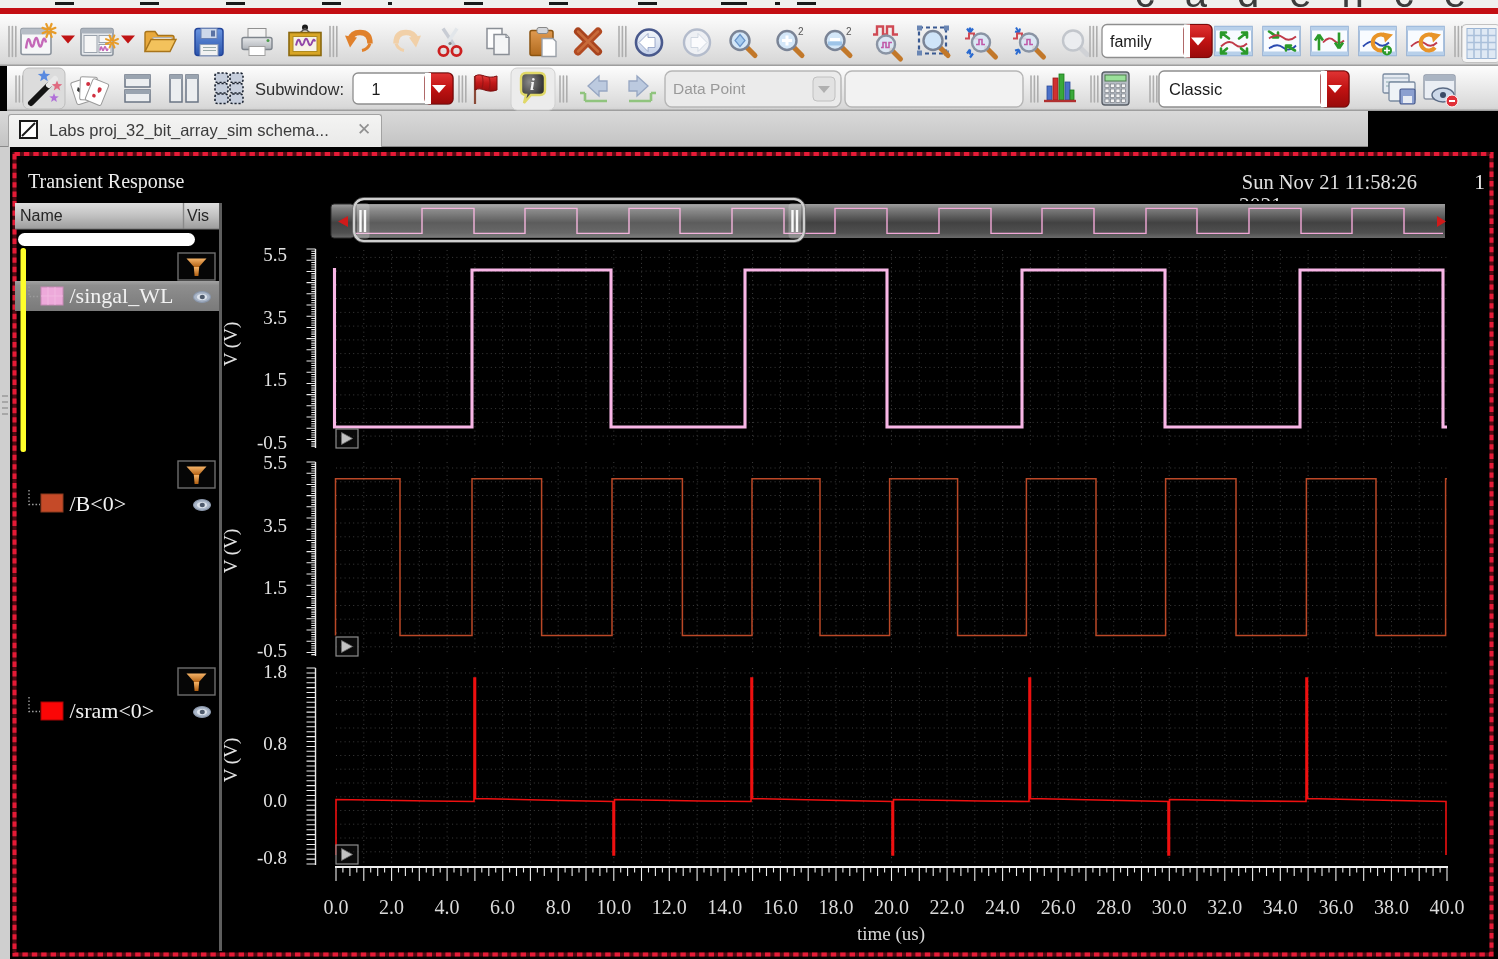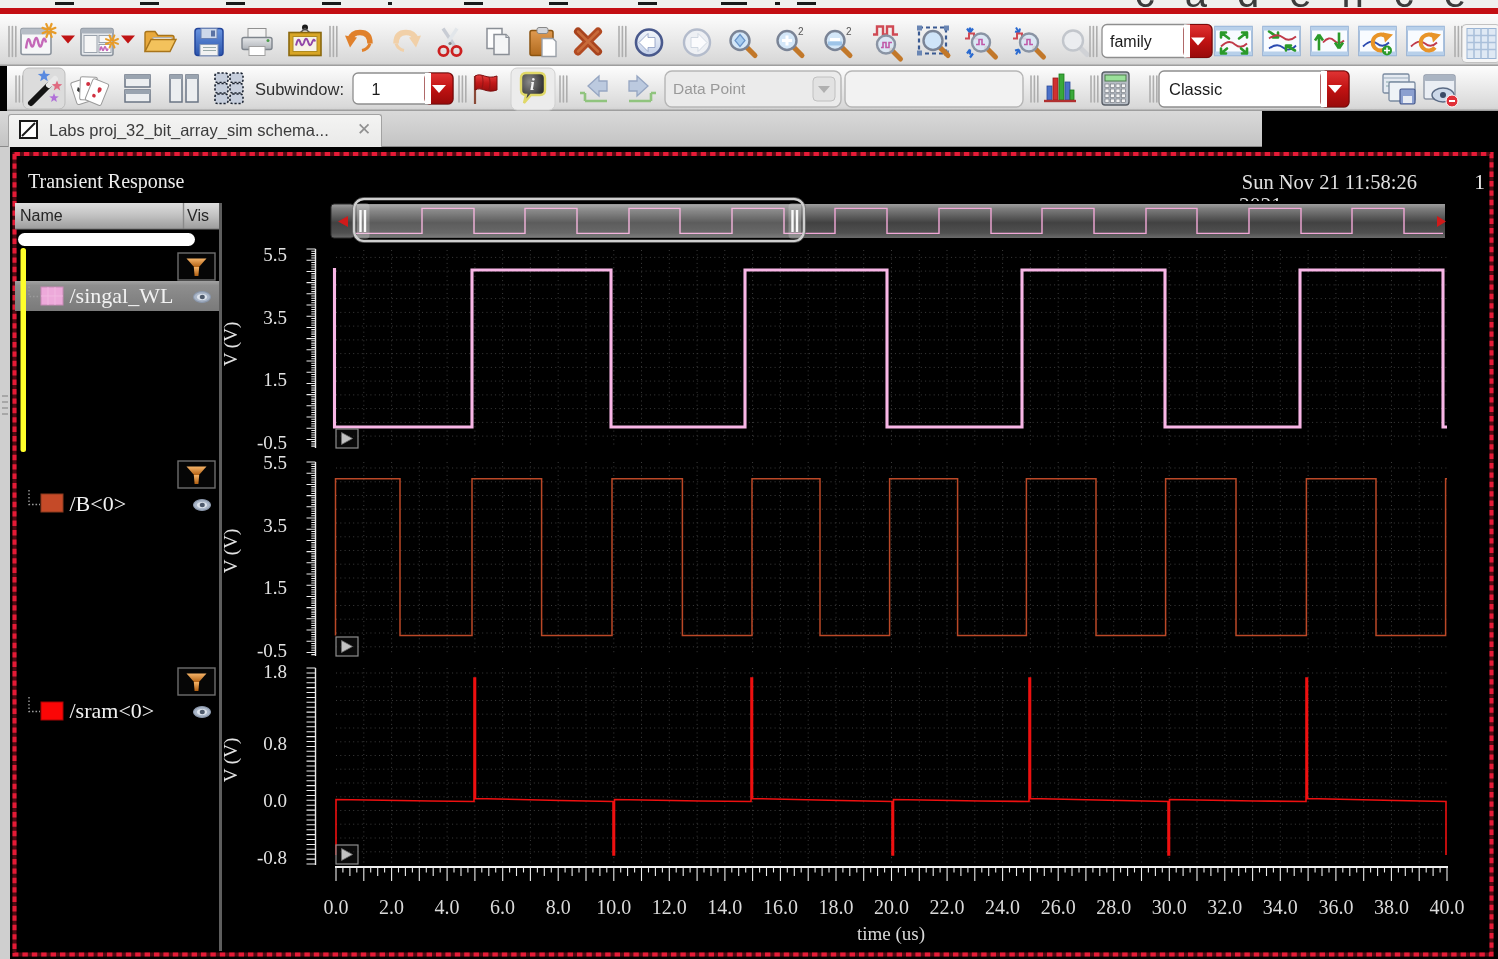--- a/index.html
+++ b/index.html
@@ -4,21 +4,21 @@
 html,body { width:1498px; height:959px; overflow:hidden; background:#000;
   font-family:"Liberation Sans", sans-serif; }
 #menustrip { position:absolute; left:0; top:0; width:1498px; height:8px;
   background:#f0f0ee; overflow:hidden; }
 #menustrip .d { position:absolute; top:2.2px; height:2.6px; width:19px; background:#1a1a1a; }
 #cad { position:absolute; top:-29px; right:2px; font-size:40px; font-weight:normal;
   color:#3c3c3c; letter-spacing:30px; font-family:"Liberation Sans", sans-serif; }
 #redline { position:absolute; left:0; top:8px; width:1498px; height:5.5px; background:#c40f14; }
 #row1 { position:absolute; left:0; top:13.5px; }
 #row2 { position:absolute; left:7px; top:65.5px;text-decoration:underline; }
-#tabbar { position:absolute; left:0; top:110.5px; width:1262px; height:36.5px;
+#tabbar { position:absolute; left:0; top:110.5px; width:1368px; height:36.5px;
   background:linear-gradient(#d9d9d9,#c4c4c4); border-bottom:1px solid #8a8a8a; }
 #tab { position:absolute; left:8px; top:3.5px; width:374px; height:33px;
   background:linear-gradient(#f4f4f3,#e9e9e8); border:1px solid #a2a2a2; border-bottom:none;
   border-radius:3px 3px 0 0; }
 #tabicon { position:absolute; left:10px; top:5px; width:19px; height:19px;
   background:#fff; border:2px solid #1a1a1a; }
 #tabicon svg { position:absolute; left:0; top:0; }
 #tablabel { position:absolute; left:40px; top:6px; font-size:16.5px; color:#3c3c3c; }
 #tabx { position:absolute; left:348px; top:4px; font-size:17px; color:#909090; }
 #main { position:absolute; left:0; top:147px; }

